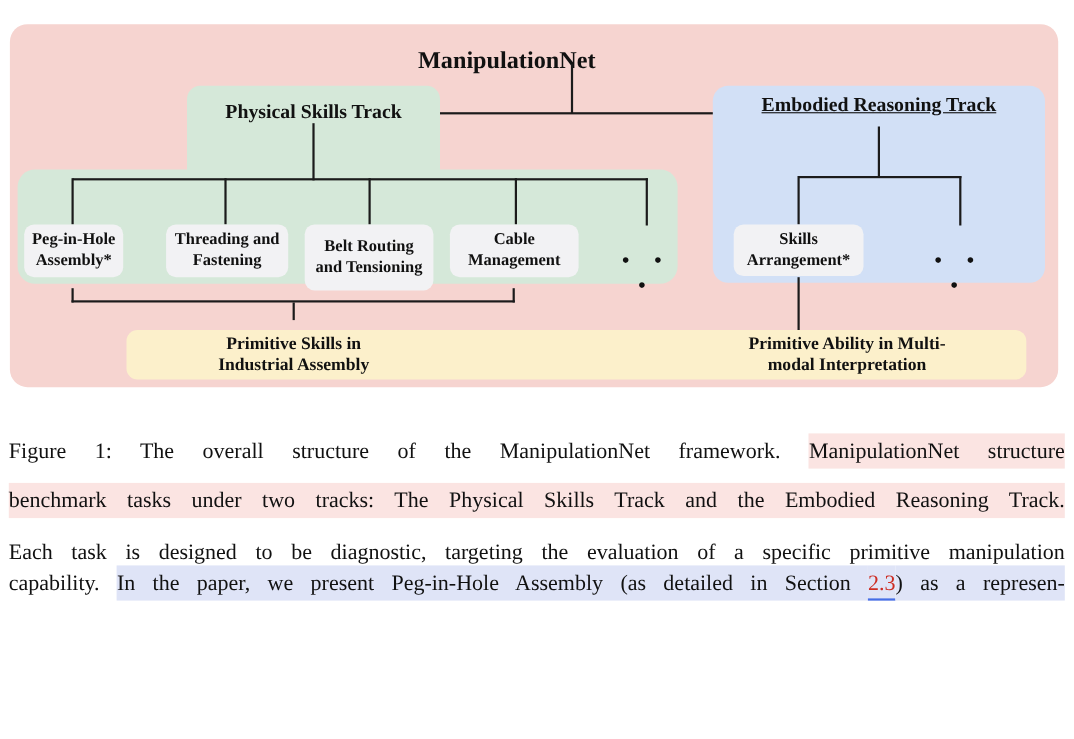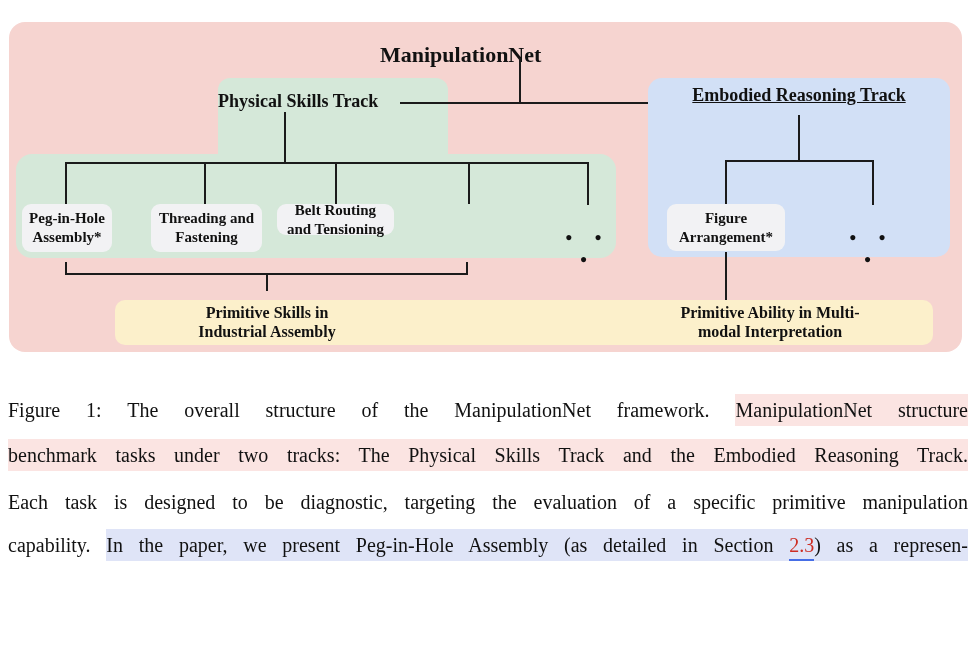--- a/index.html
+++ b/index.html
@@ -11,30 +11,30 @@
   html,body{width:976px;height:672px;background:#ffffff;overflow:hidden;
     font-family:"Liberation Serif","DejaVu Serif",serif;color:var(--ink);}
   .abs{position:absolute;}
   #page{position:relative;width:976px;height:672px;}
 
   
   .panel{left:9px;top:22px;width:953px;height:330px;background:var(--pink);border-radius:16px;}
   .fig-title{left:380px;top:30px;width:280px;text-align:left;font-weight:bold;font-size:22px;margin-top:12px;}
 
   .track-physical{left:170px;top:78px;width:230px;height:77px;background:var(--green);
-    border-radius:12px 12px 0 0;text-align:left;padding-top:13px;font-weight:bold;font-size:18px;margin-left:48px;}
+    border-radius:12px 12px 0 0;text-align:center;padding-top:13px;font-weight:bold;font-size:18px;}
   .container-physical{left:16px;top:154px;width:600px;height:104px;background:var(--green);border-radius:16px;}
   .track-embodied{left:648px;top:78px;width:302px;height:179px;background:var(--blue);
     border-radius:14px;text-align:center;padding-top:7px;font-weight:bold;font-size:18px;text-decoration:underline;}
 
   .node{background:var(--graybox);border-radius:9px;display:flex;align-items:center;justify-content:center;
     text-align:center;font-weight:bold;font-size:15px;line-height:19px;white-space:pre-line;z-index:3;}
   .node-peg{left:22px;top:204px;width:90px;height:48px;}
   .node-threading{left:151px;top:204px;width:111px;height:48px;}
-  .node-belt{left:277px;top:204px;width:117px;height:31px;}
+  .node-belt{left:277px;top:204px;width:117px;height:60px;}
   .node-cable{left:409px;top:204px;width:117px;height:48px;}
   .node-block{left:667px;top:204px;width:118px;height:47px;}
 
   .dots{font-weight:bold;font-size:19px;letter-spacing:9px;text-align:center;z-index:3;}
   .dots-left{left:556px;top:227px;width:64px;}
   .dots-right{left:840px;top:227px;width:64px;}
 
   .hline,.vline{background:var(--line);z-index:2;}
   .hline{height:2px;} .vline{width:2px;}
 
@@ -83,21 +83,23 @@
   <div class="abs hline" style="left:726px;top:160px;width:148px;"></div>
   <div class="abs vline" style="left:725px;top:160px;height:44px;"></div>
   <div class="abs vline" style="left:872px;top:160px;height:45px;"></div>
 
   <div class="abs node node-peg">Peg-in-Hole
 Assembly*</div>
   <div class="abs node node-threading">Threading and
 Fastening</div>
   <div class="abs node node-belt">Belt Routing
 and Tensioning</div>
-  <div class="abs node node-block">Figure
+  <div class="abs node node-cable">Cable
+Management</div>
+  <div class="abs node node-block">Skills
 Arrangement*</div>
   <div class="abs dots dots-left">• • •</div>
   <div class="abs dots dots-right">• • •</div>
 
   <div class="abs vline" style="left:65px;top:262px;height:13px;"></div>
   <div class="abs hline" style="left:65px;top:273px;width:403px;"></div>
   <div class="abs vline" style="left:466px;top:262px;height:13px;"></div>
   <div class="abs vline" style="left:266px;top:275px;height:16px;"></div>
 
   <div class="abs vline" style="left:725px;top:252px;height:48px;"></div>
@@ -105,16 +107,16 @@
   <div class="abs footer-bar"></div>
   <div class="abs footer-label footer-right">Primitive Ability in Multi-
 modal Interpretation</div>
   <div class="abs footer-label footer-left">Primitive Skills in
 Industrial Assembly</div>
 
   <div class="abs caption">
       <div class="cap-line" style="top: 0px;"><span class="seg b">Figure 1: The overall structure of the ManipulationNet framework. </span><span class="seg hl-pink">ManipulationNet structure</span></div>
       <div class="cap-line" style="top: 45px;"><span class="seg hl-pink">benchmark tasks under two tracks: The Physical Skills Track and the Embodied Reasoning Track.</span></div>
       <div class="cap-line" style="top: 92px;"><span class="seg">Each task is designed to be diagnostic, targeting the evaluation of a specific primitive manipulation</span></div>
-      <div class="cap-line" style="top: 135px;"><span class="seg">capability. </span><span class="seg hl-blue">In the paper, we present Peg-in-Hole Assembly (as detailed in Section </span><span class="seg hl-blue link">2.3</span><span class="seg hl-blue">) as a represen-</span></div>
+      <div class="cap-line" style="top: 120px;"><span class="seg">capability. </span><span class="seg hl-blue">In the paper, we present Peg-in-Hole Assembly (as detailed in Section </span><span class="seg hl-blue link">2.3</span><span class="seg hl-blue">) as a represen-</span></div>
     </div>
 
 </div>
 
 </body></html>

